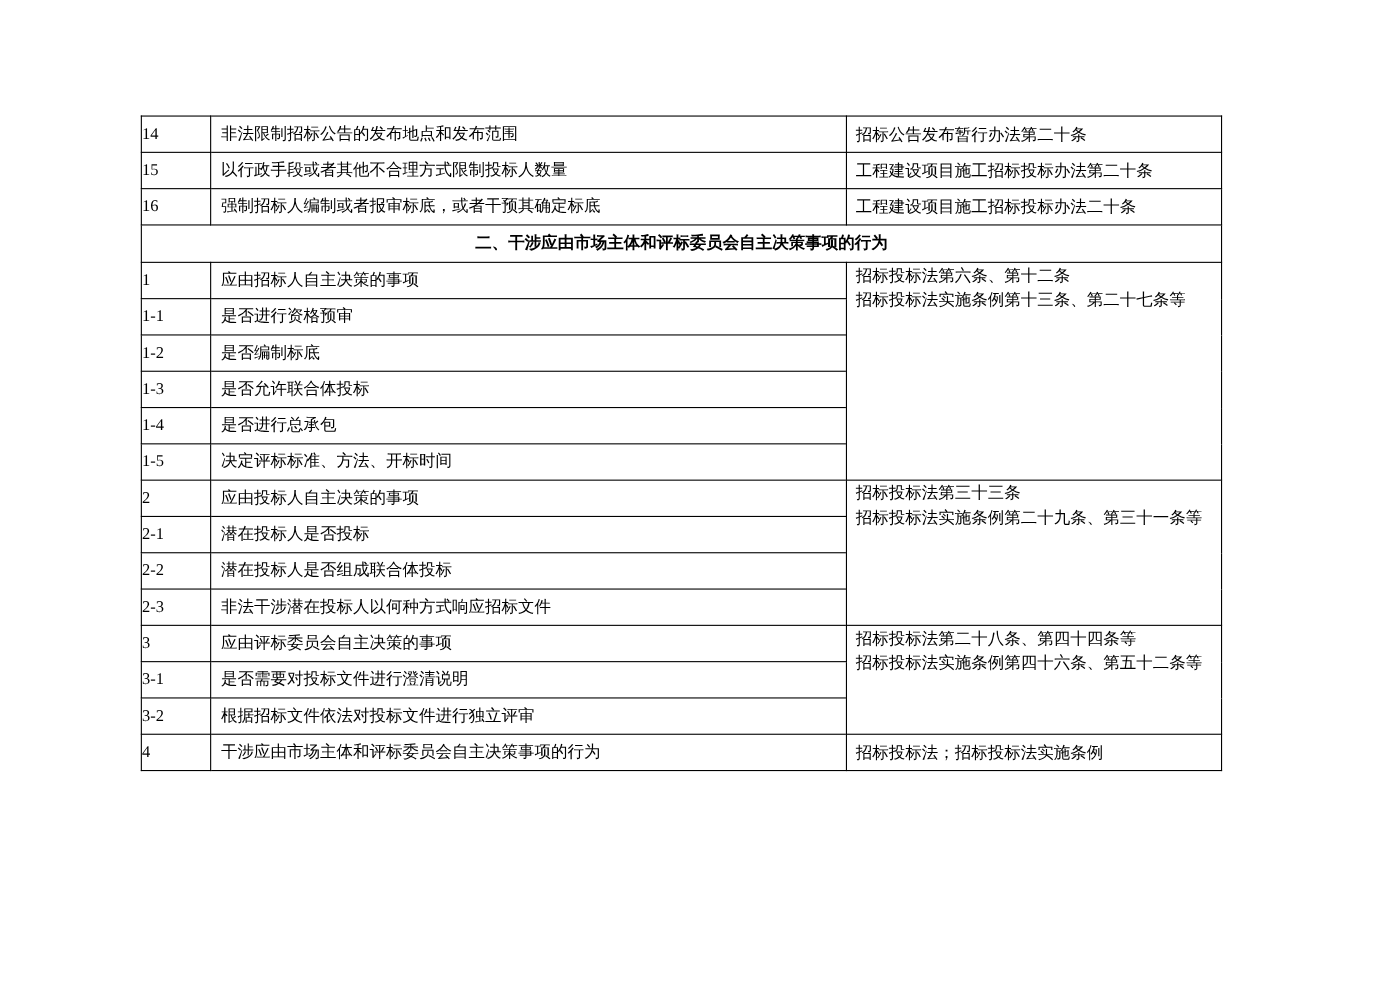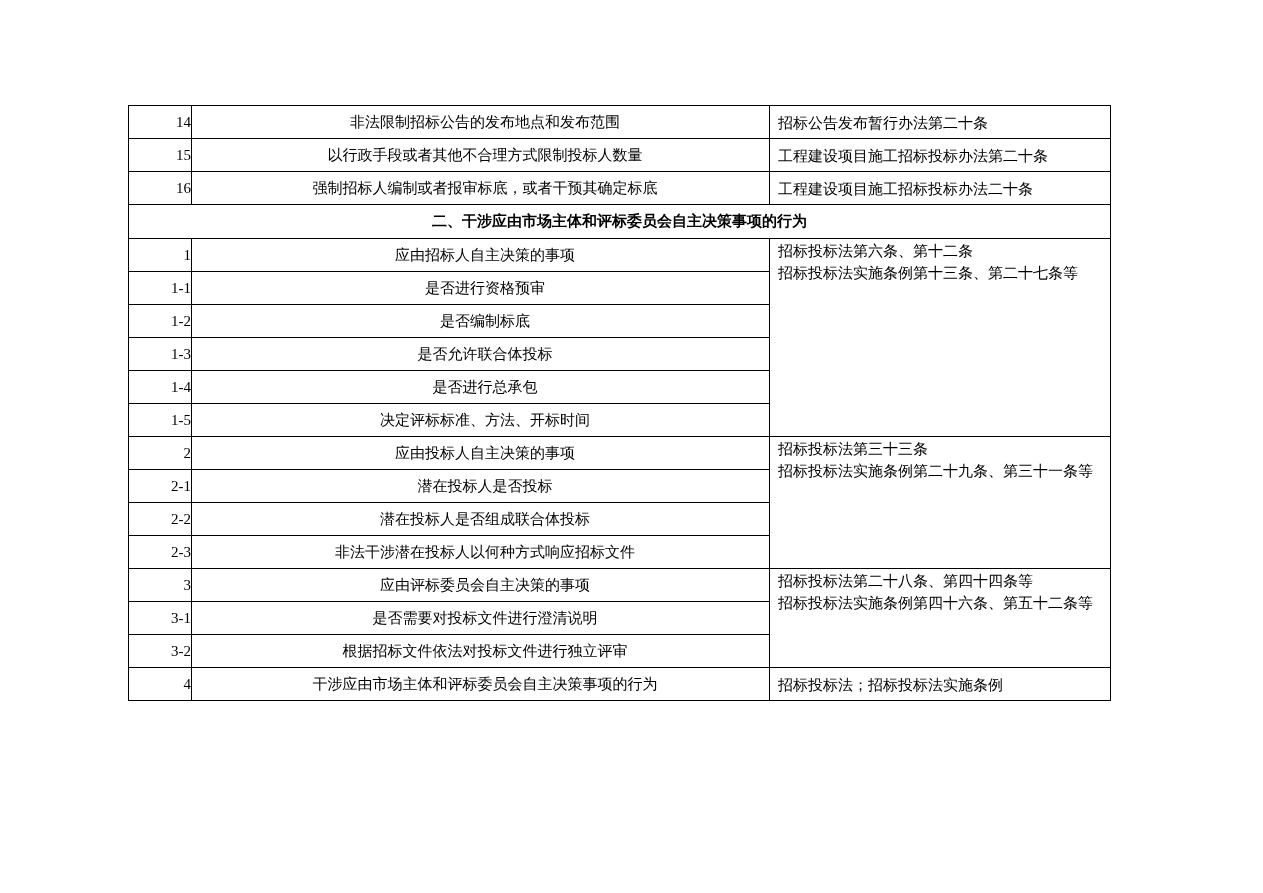--- a/index.html
+++ b/index.html
@@ -32,26 +32,26 @@
   .doc-table td {
     border: 1px solid #000000;
     font-size: 15px;
     line-height: 1.35;
     padding: 0;
     vertical-align: middle;
     font-family: "Liberation Serif", "DejaVu Serif", serif;
   }
   td.num {
     width: 62px;
-    text-align: right;
+    text-align: left;
     height: 32px;
   }
   td.item {
     width: 568px;
-    text-align: center;
+    text-align: left;
     padding-left: 9px;
     height: 32px;
   }
   td.ref {
     width: 332px;
     text-align: left;
     padding-left: 8px;
     vertical-align: top;
   }
   td.ref .ref-line {

